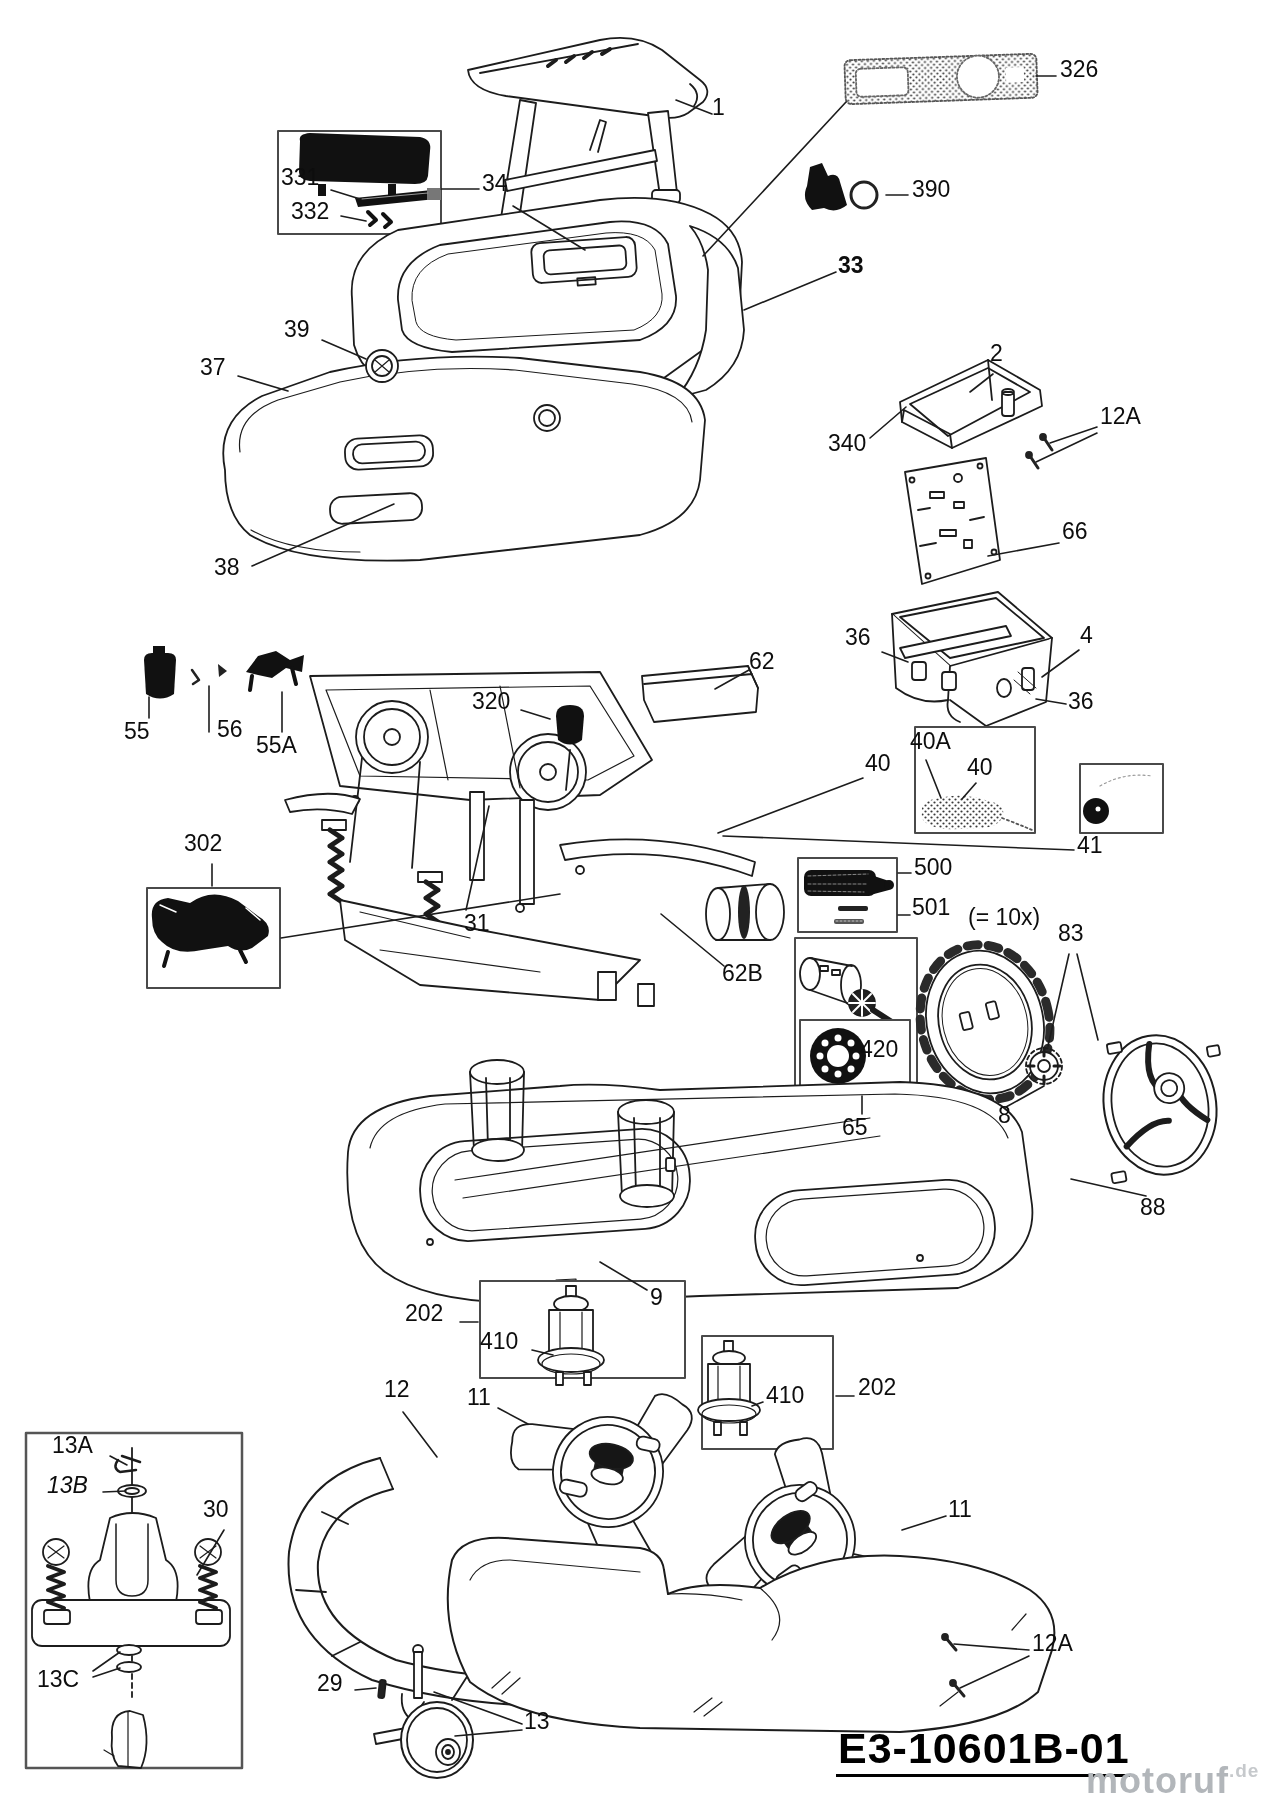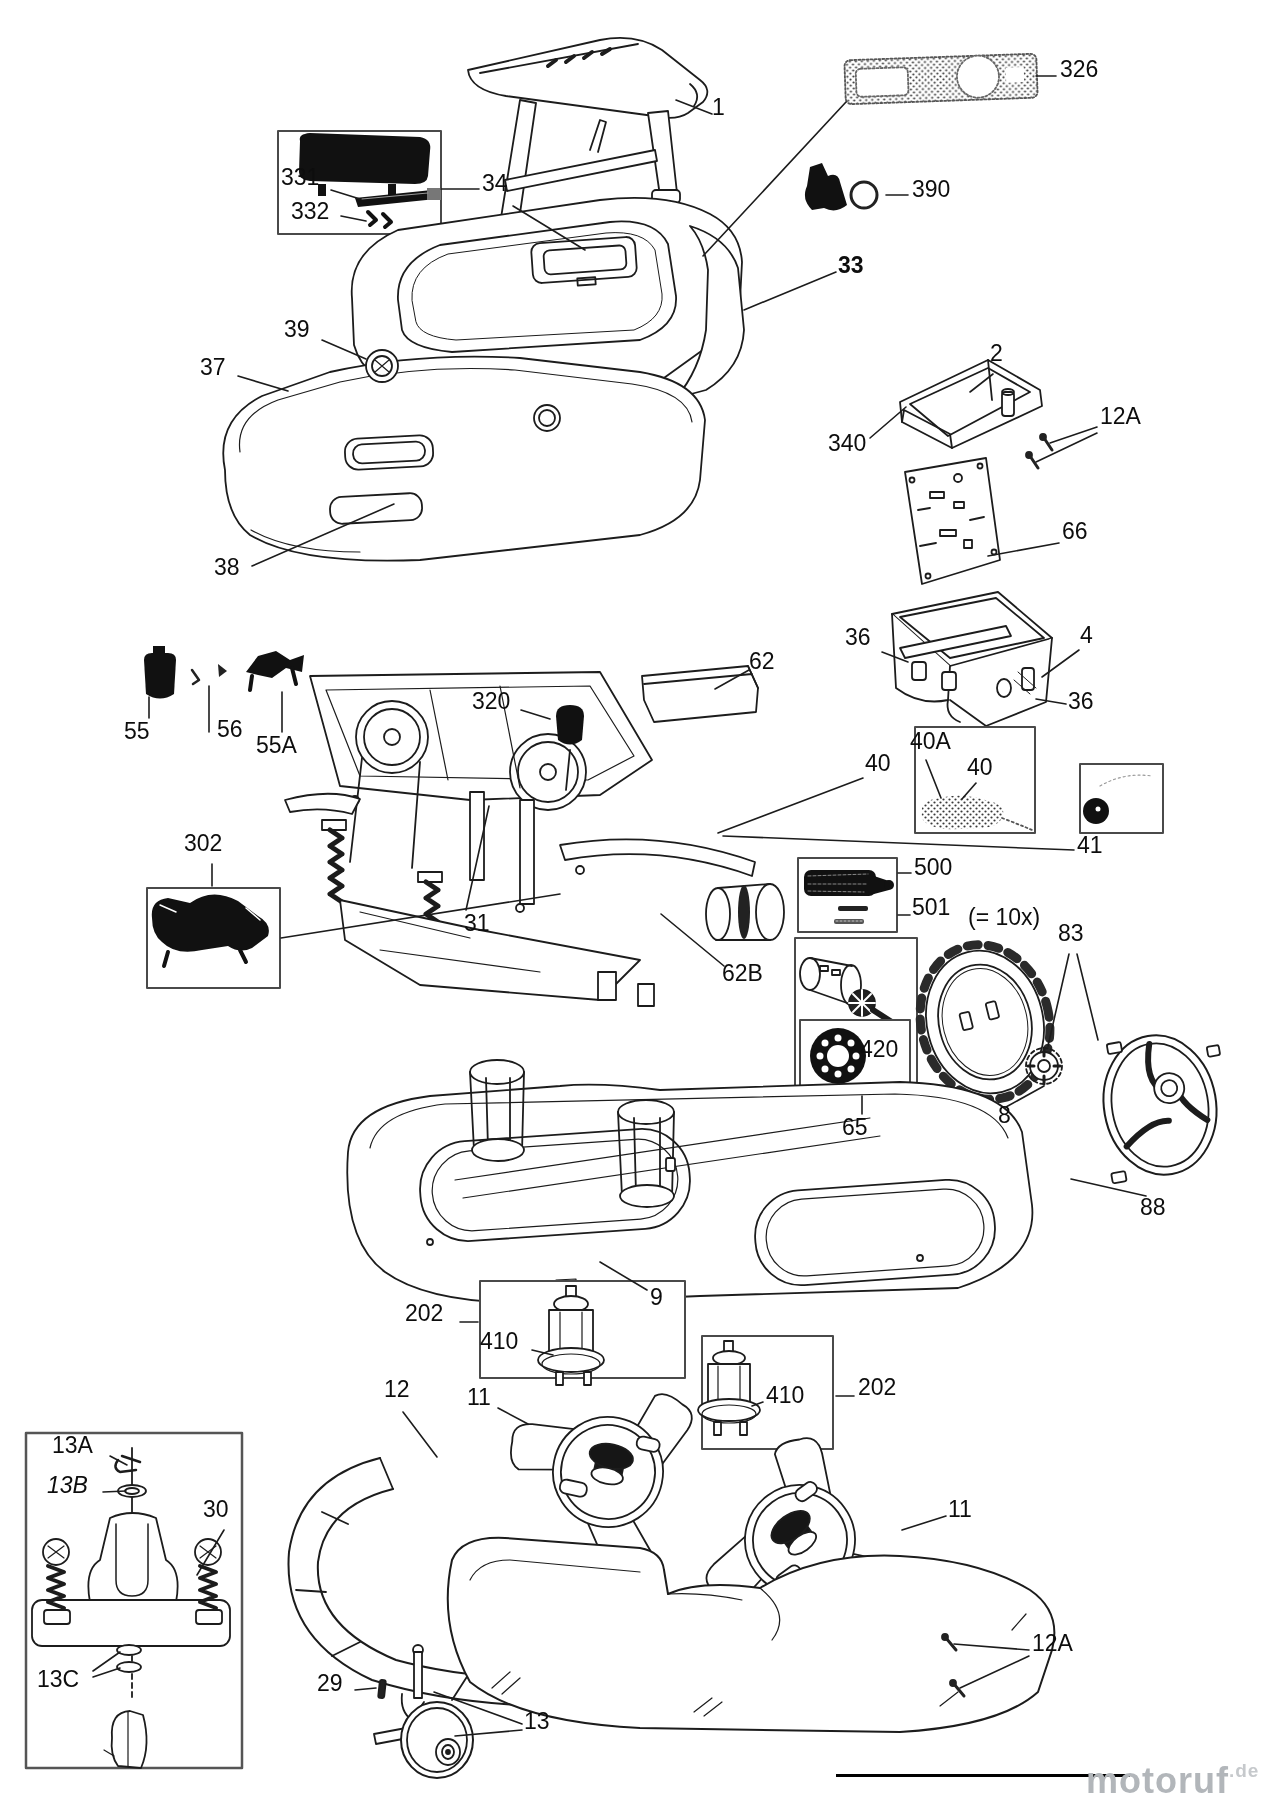--- a/index.html
+++ b/index.html
@@ -524,17 +524,18 @@
       <div class="callout" style="left: 384px; top: 1378px;">12</div>
       <div class="callout" style="left: 52px; top: 1434px;">13A</div>
       <div class="callout" style="left: 47px; top: 1474px; font-style: italic;">13B</div>
       <div class="callout" style="left: 203px; top: 1498px;">30</div>
       <div class="callout" style="left: 37px; top: 1658px; margin-top: 10px;">13C</div>
       <div class="callout" style="left: 317px; top: 1672px;">29</div>
       <div class="callout" style="left: 524px; top: 1710px;">13</div>
       <div class="callout" style="left: 1032px; top: 1632px;">12A</div>
     </div>
 
+<div class="footer-code">E3-10601B-01</div>
 <div class="footer-underline"></div>
 
 <div class="watermark"><span>motoruf</span><span class="tld">.de</span></div>
 
 </div>
 
 </body></html>

